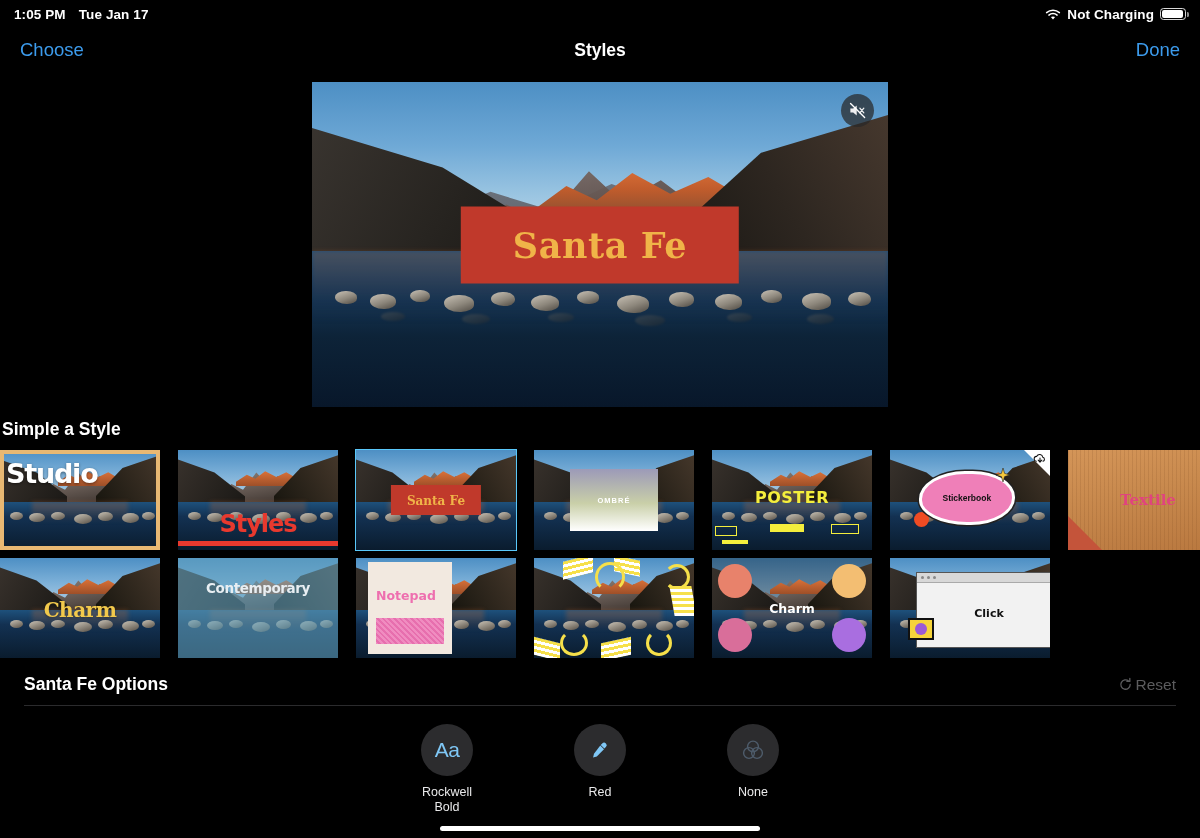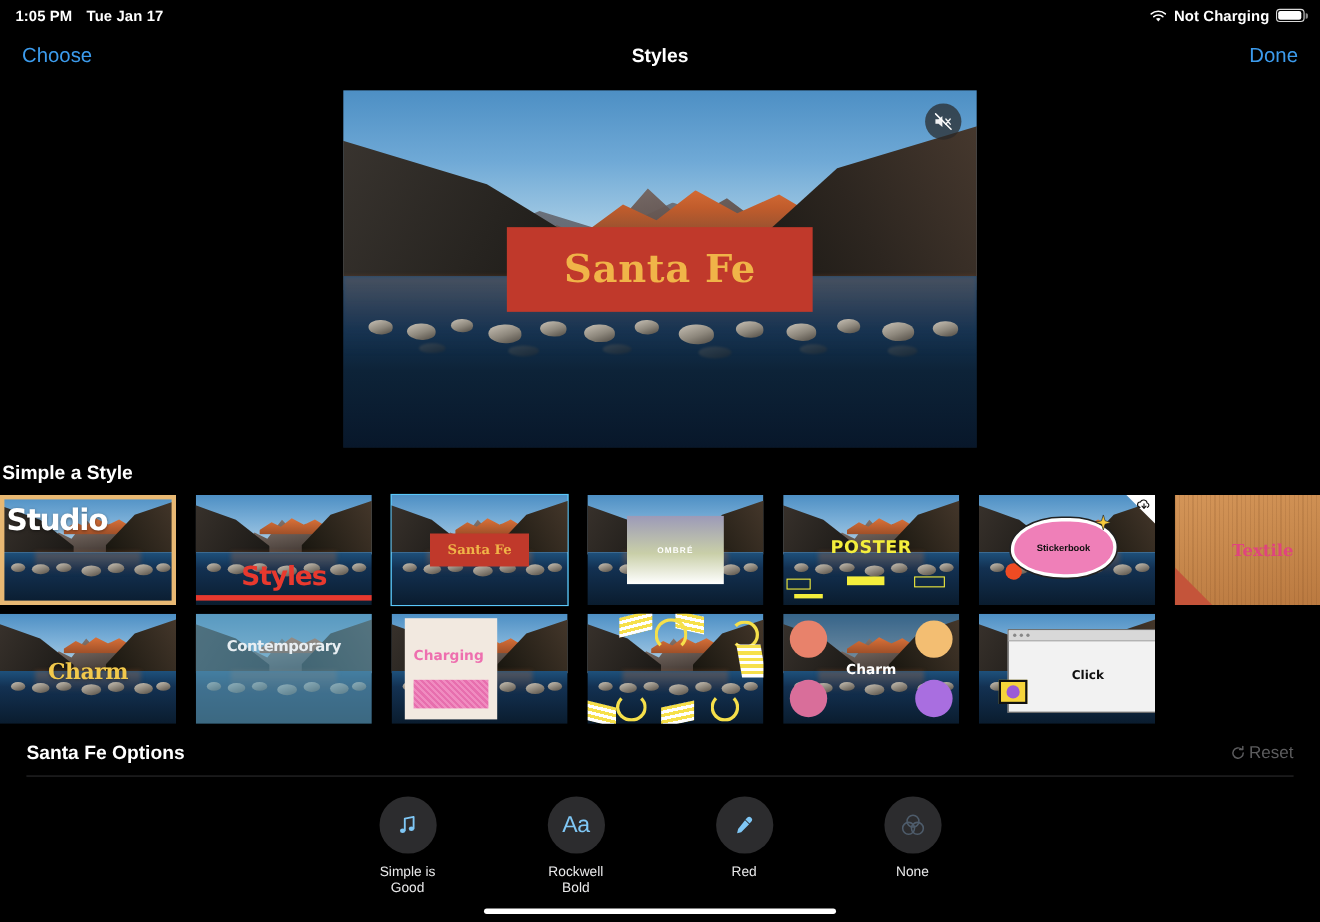--- a/index.html
+++ b/index.html
@@ -621,21 +621,21 @@
           <i style="left:6%;top:40%;width:13px;height:8px;"></i>
             <i style="left:18%;top:52%;width:16px;height:9px;"></i>
           <i style="left:32%;top:42%;width:14px;height:8px;"></i>
             <i style="left:46%;top:54%;width:18px;height:10px;"></i>
           <i style="left:61%;top:44%;width:15px;height:9px;"></i>
             <i style="left:76%;top:52%;width:17px;height:10px;"></i>
           <i style="left:89%;top:42%;width:13px;height:8px;"></i>
         </div>
       </div>
       <div class="notepad-panel">
-        <div class="np-title">Charging</div>
+        <div class="np-title">Notepad</div>
         <div class="np-swatch"></div>
       </div>
     </div>
 
     <div class="thumb">
       <div class="scene">
         <div class="mini-sky"></div>
           <div class="mini-mm"></div>
           <div class="mini-lit"></div>
         <div class="mini-ml"></div>
@@ -732,30 +732,20 @@
       <path d="M13 8a5 5 0 1 1-1.6-3.6" stroke="#5C5C5E" stroke-width="1.4" fill="none" stroke-linecap="round"></path>
       <path d="M12.6 1.6v3.1H9.5" stroke="#5C5C5E" stroke-width="1.4" fill="none" stroke-linecap="round" stroke-linejoin="round"></path>
     </svg>
     <span>Reset</span>
   </span>
 </div>
 <div class="opts-rule"></div>
 
 <div class="opts-row">
 
-  <div class="opt">
-    <div class="opt-circle">
-      <svg width="24" height="24" viewBox="0 0 24 24">
-        <path d="M9 17V6.2l8-1.6v10.6" stroke="#7FC7F5" stroke-width="1.7" fill="none" stroke-linecap="round" stroke-linejoin="round"></path>
-        <ellipse cx="7" cy="17.2" rx="2.4" ry="2" fill="#7FC7F5"></ellipse>
-        <ellipse cx="15" cy="15.4" rx="2.4" ry="2" fill="#7FC7F5"></ellipse>
-      </svg>
-    </div>
-    <div class="opt-label">Simple is Good</div>
-  </div>
 
   <div class="opt">
     <div class="opt-circle">
       <span class="aa">Aa</span>
     </div>
     <div class="opt-label">Rockwell Bold</div>
   </div>
 
   <div class="opt">
     <div class="opt-circle">

